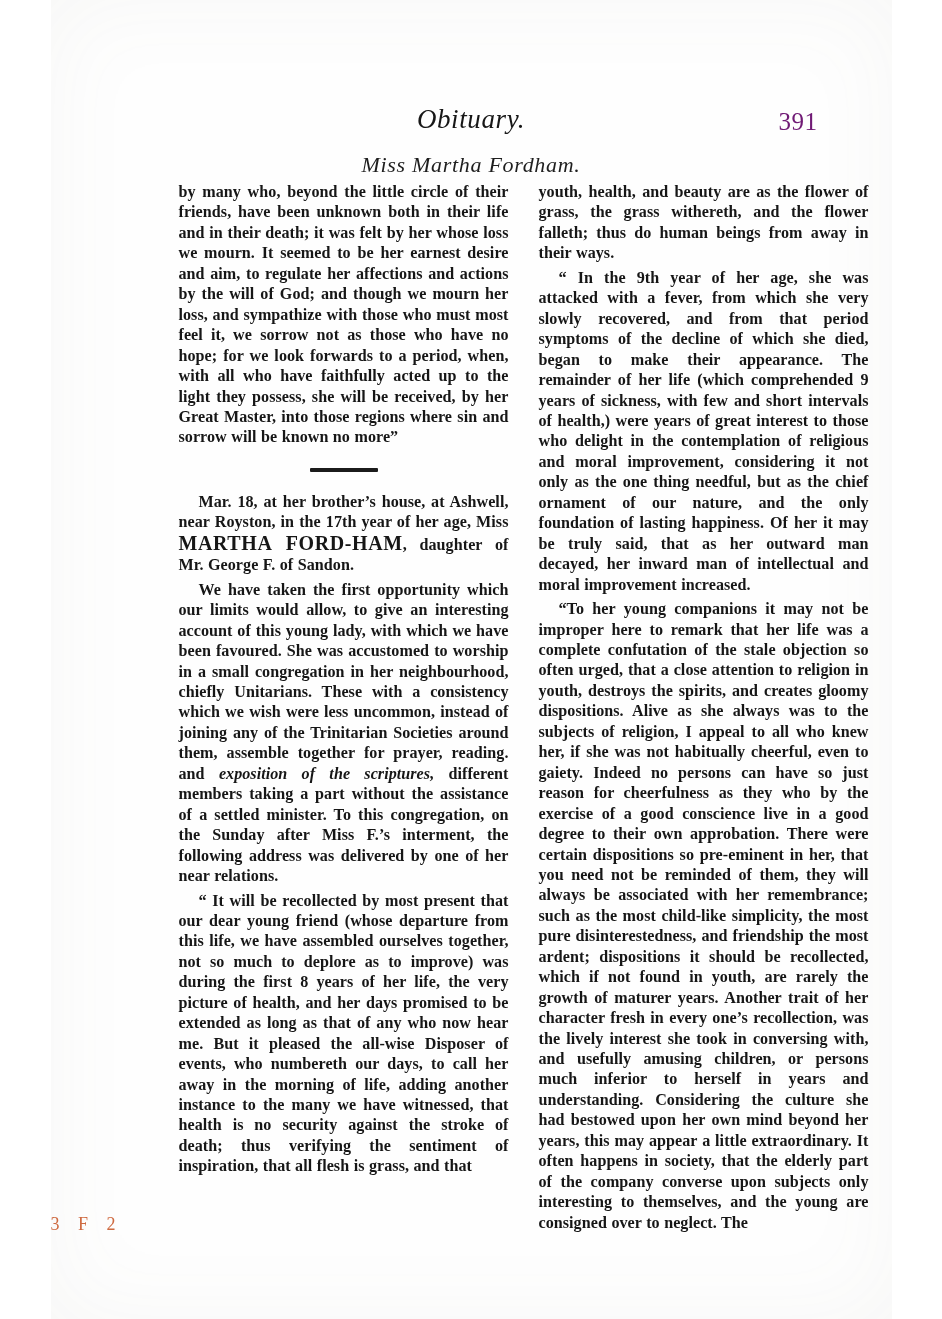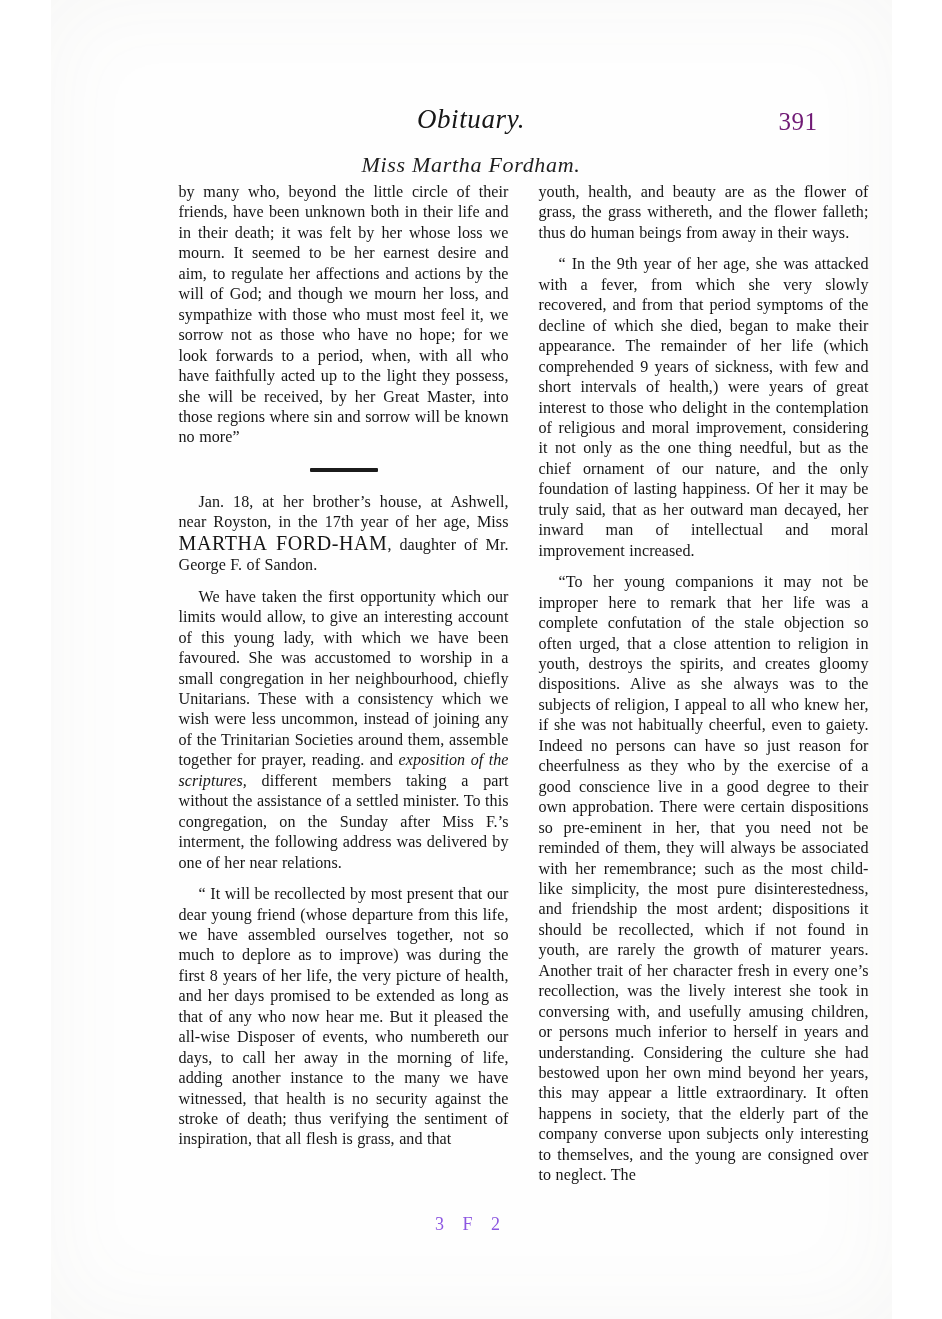--- a/index.html
+++ b/index.html
@@ -68,38 +68,39 @@
     position: absolute;
     top: 182px;
     left: 128px;
     width: 690px;
     height: 1048px;
     display: flex;
     justify-content: space-between;
   }
   .column {
     width: 330px;
+    font-weight: bold;
   }
 
   p.para {
     margin: 0;
     font-size: 16.1px;
     line-height: 20.45px;
     text-align: justify;
     text-justify: inter-word;
     text-indent: 20px;
     letter-spacing: 0.05px;
     color: #161616;
     word-spacing: 0.4px;
   }
   p.para.flush {
     text-indent: 0;
   }
   p.para + p.para {
-    margin-top: 11px;
+    margin-top: 4px;
   }
 
   .smallcaps {
     font-size: 20px;
     letter-spacing: 0.6px;
   }
   .ital {
     font-style: italic;
   }
 
@@ -116,24 +117,24 @@
     background: #1b1b1b;
     border-radius: 1px;
   }
 
   
   .signature {
     position: absolute;
     left: 0;
     right: 0;
     bottom: 84px;
-    text-align: center;
+    text-align: left;
     font-size: 18px;
     letter-spacing: 7px;
-    color: #6d28d9;
+    color: #c2410c;
     opacity: 0.78;
   }
 </style>
 </head>
 <body>
 
 <div class="page">
 
   <div class="running-head">
     <div class="head-title">Obituary.</div>
@@ -144,21 +145,21 @@
   <div class="columns">
 
     <div class="column">
 
       <p class="para flush">by many who, beyond the little circle of their friends, have been unknown both in their life and in their death; it was felt by her whose loss we mourn. It seemed to be her earnest desire and aim, to regulate her affections and actions by the will of God; and though we mourn her loss, and sympathize with those who must most feel it, we sorrow not as those who have no hope; for we look forwards to a period, when, with all who have faithfully acted up to the light they possess, she will be received, by her Great Master, into those regions where sin and sorrow will be known no more”</p>
 
       <div class="rule-wrap">
         <div class="rule"></div>
       </div>
 
-      <p class="para"><span>Jan. 18, at her brother’s house, at Ashwell, near Royston, in the 17th year of her age, Miss </span><span class="smallcaps">MARTHA FORD-HAM</span><span>, daughter of Mr. George F. of Sandon.</span></p>
+      <p class="para"><span>Mar. 18, at her brother’s house, at Ashwell, near Royston, in the 17th year of her age, Miss </span><span class="smallcaps">MARTHA FORD-HAM</span><span>, daughter of Mr. George F. of Sandon.</span></p>
 
       <p class="para"><span>We have taken the first opportunity which our limits would allow, to give an interesting account of this young lady, with which we have been favoured. She was accustomed to worship in a small congregation in her neighbourhood, chiefly Unitarians. These with a consistency which we wish were less uncommon, instead of joining any of the Trinitarian Societies around them, assemble together for prayer, reading. and </span><span class="ital">exposition of the scriptures,</span><span> different members taking a part without the assistance of a settled minister. To this congregation, on the Sunday after Miss F.’s interment, the following address was delivered by one of her near relations.</span></p>
 
       <p class="para">“ It will be recollected by most present that our dear young friend (whose departure from this life, we have assembled ourselves together, not so much to deplore as to improve) was during the first 8 years of her life, the very picture of health, and her days promised to be extended as long as that of any who now hear me. But it pleased the all-wise Disposer of events, who numbereth our days, to call her away in the morning of life, adding another instance to the many we have witnessed, that health is no security against the stroke of death; thus verifying the sentiment of inspiration, that all flesh is grass, and that</p>
 
     </div>
 
     <div class="column">
 
       <p class="para flush">youth, health, and beauty are as the flower of grass, the grass withereth, and the flower falleth; thus do human beings from away in their ways.</p>

